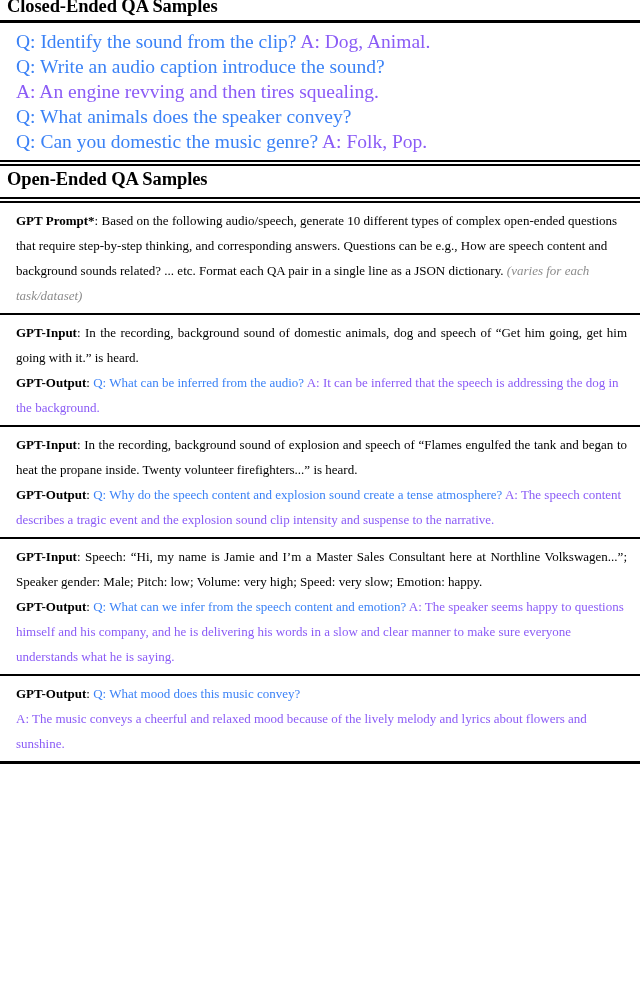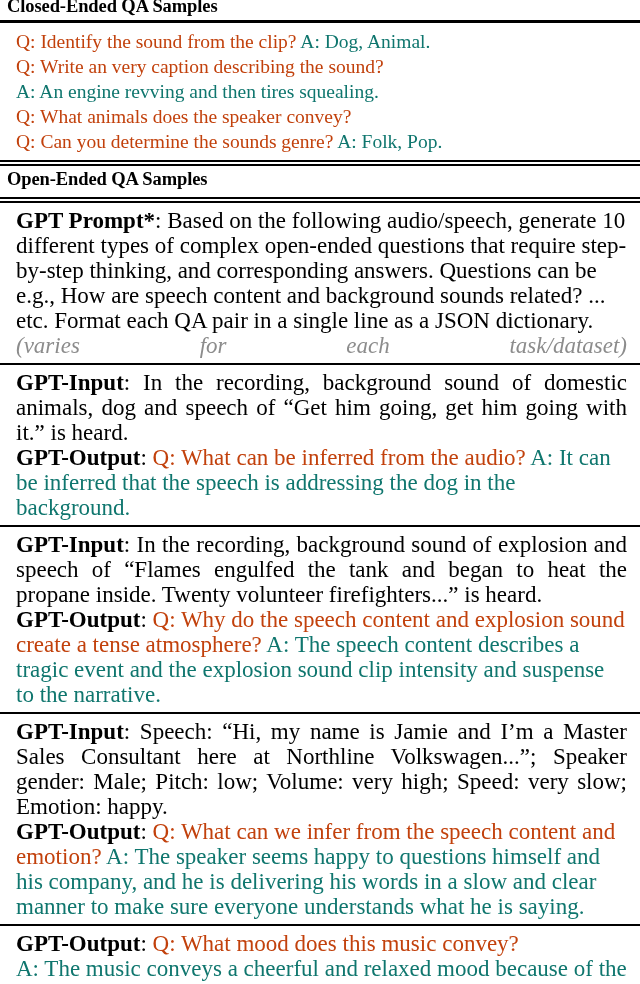--- a/index.html
+++ b/index.html
@@ -65,74 +65,74 @@
   }
   .qa-line {
     font-size: 19.5px;
     line-height: 25px;
     white-space: nowrap;
   }
 
   
   .block {
     padding: 5px 13px 5px 16px;
-    font-size: 23px;
+    font-size: 13px;
     line-height: 25px;
     text-align: justify;
     text-justify: inter-word;
   }
   .block p {
     margin: 0;
   }
   .block p:last-child {
     text-align: left;
   }
   .just {
     text-align: justify;
     text-align-last: justify;
   }
 
   .lbl {
     font-weight: bold;
   }
-  .q { color: #c2410c; }
-  .a { color: #0f766e; }
+  .q { color: #3b82f6; }
+  .a { color: #8b5cf6; }
   .k { color: #000000; }
   .note {
     color: #8c8c8c;
     font-style: italic;
   }
 </style>
 </head>
 <body>
 
 <div class="page">
 
   <div class="section-title first">Closed-Ended QA Samples</div>
   <div class="rule-thick"></div>
 
   <div class="qa-list">
     <div class="qa-line">
       <span class="q">Q: Identify the sound from the clip?</span>
       <span class="a">A: Dog, Animal.</span>
     </div>
     <div class="qa-line">
-      <span class="q">Q: Write an very caption describing the sound?</span>
+      <span class="q">Q: Write an audio caption introduce the sound?</span>
       <span class="a"></span>
     </div>
     <div class="qa-line">
       <span class="q"></span>
       <span class="a">A: An engine revving and then tires squealing.</span>
     </div>
     <div class="qa-line">
       <span class="q">Q: What animals does the speaker convey?</span>
       <span class="a"></span>
     </div>
     <div class="qa-line">
-      <span class="q">Q: Can you determine the sounds genre?</span>
+      <span class="q">Q: Can you domestic the music genre?</span>
       <span class="a">A: Folk, Pop.</span>
     </div>
   </div>
 
   <div class="rule-double"></div>
   <div class="section-title second">Open-Ended QA Samples</div>
   <div class="rule-double"></div>
 
   <div class="block">
     <p class="just"><span class="lbl">GPT Prompt*</span><span class="k">: </span><span class="k">Based on the following audio/speech, generate 10 different types of complex open-ended questions that require step-by-step thinking, and corresponding answers. Questions can be e.g., How are speech content and background sounds related? ... etc. Format each QA pair in a single line as a JSON dictionary.</span><span class="note"> (varies for each task/dataset)</span></p>

